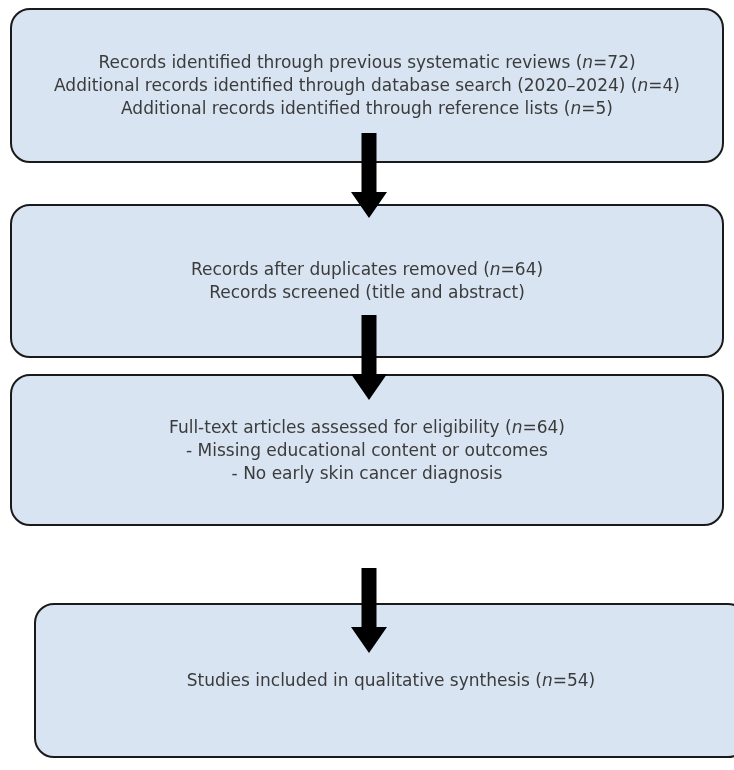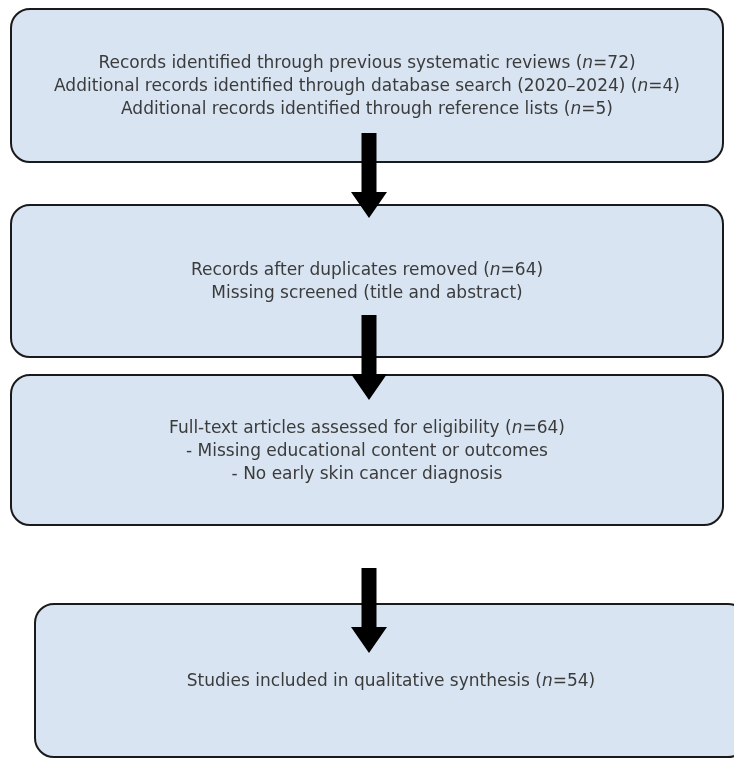--- a/index.html
+++ b/index.html
@@ -71,21 +71,21 @@
       </div>
   </div>
 
   <svg class="arrow a1" viewBox="0 0 36 85" aria-hidden="true">
     <polygon points="10.5,0 25.5,0 25.5,59 36,59 18,85 0,59 10.5,59"></polygon>
   </svg>
 
   <div class="flow-box b2">
     <div class="box-text">
         <div class="line"><span>Records after duplicates removed (</span><span class="it">n</span><span>=64)</span></div>
-        <div class="line"><span>Missing screened (title and abstract)</span></div>
+        <div class="line"><span>Records screened (title and abstract)</span></div>
       </div>
   </div>
 
   <svg class="arrow a2" viewBox="0 0 36 85" aria-hidden="true">
     <polygon points="10.5,0 25.5,0 25.5,59 36,59 18,85 0,59 10.5,59"></polygon>
   </svg>
 
   <div class="flow-box b3">
     <div class="box-text">
         <div class="line"><span>Full-text articles assessed for eligibility (</span><span class="it">n</span><span>=64)</span></div>

